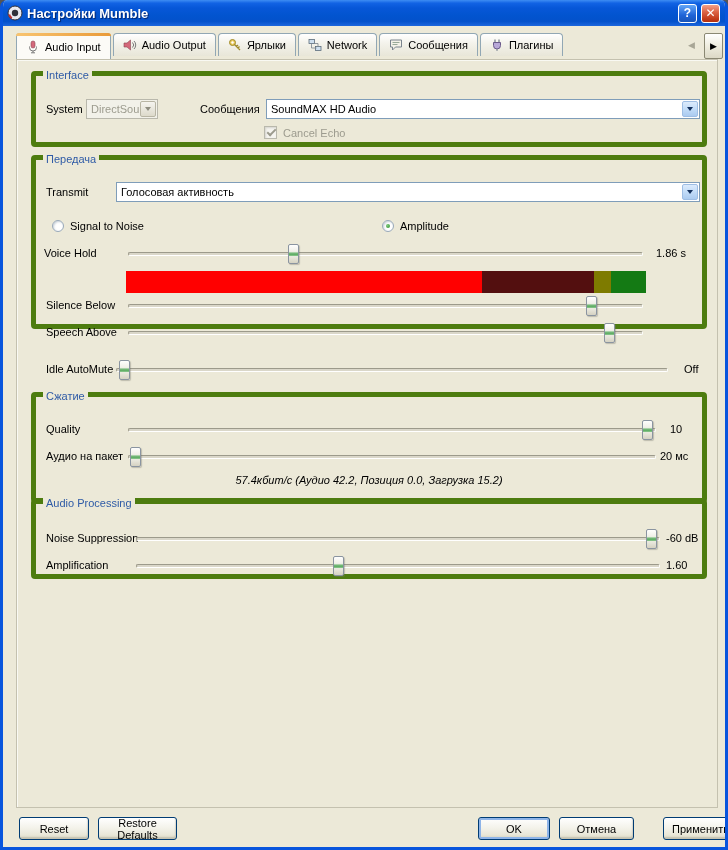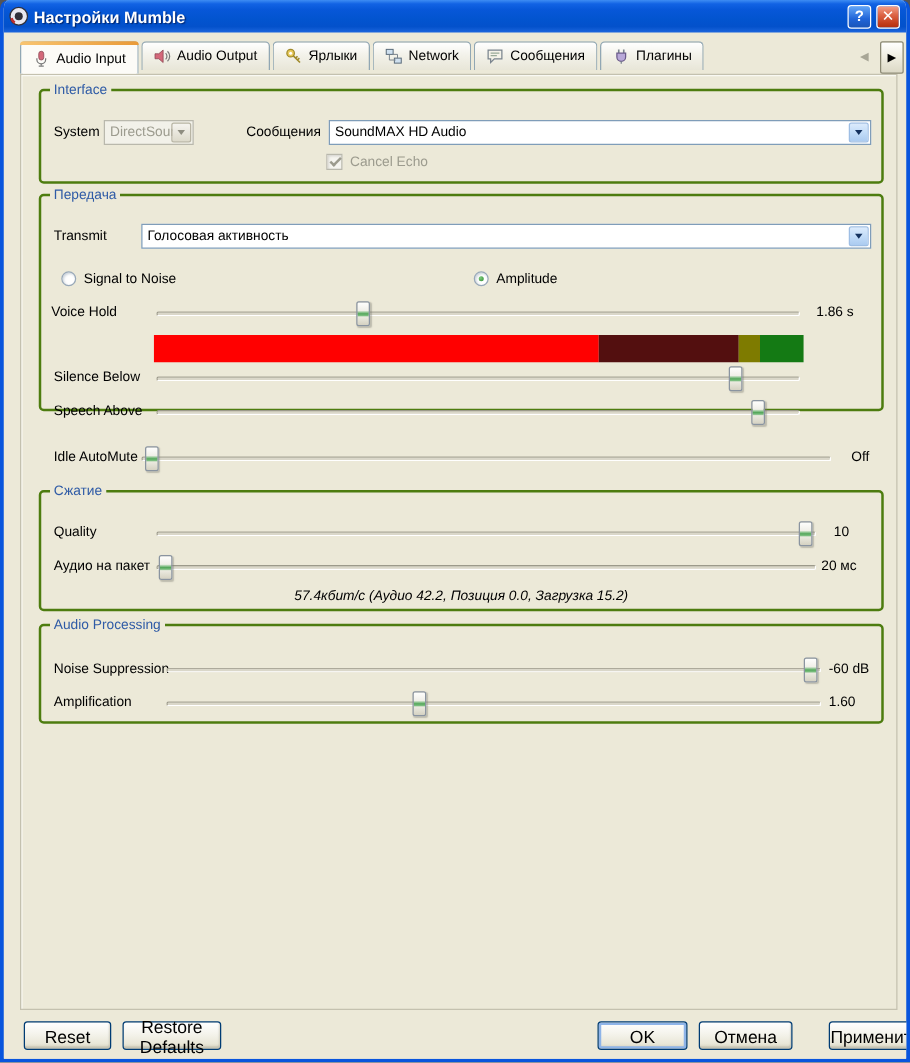--- a/index.html
+++ b/index.html
@@ -31,21 +31,21 @@
     border-radius:4px 4px 0 0;background:linear-gradient(90deg,#F8C470,#E99A38)}
   .ticon{display:flex;align-items:center}
   .scroll-left{position:absolute;left:685px;top:40px;color:#A8A696;font-size:9px;z-index:3}
   .scroll-right{position:absolute;left:701px;top:33px;width:19px;height:26px;z-index:3;
     border:1px solid #8A8873;border-radius:2px;font-size:9px;color:#000;
     background:linear-gradient(#FFFFFF,#EFEDDF 50%,#DCD9C6);
     display:flex;align-items:center;justify-content:center}
   .pane{position:absolute;top:59px;left:13px;width:702px;height:749px;
     border:1px solid #C4C1AF;box-shadow:inset 1px 1px 0 rgba(255,255,255,.7);z-index:1}
   
-  .group{position:absolute;left:28px;width:676px;border:2px solid #4d7c0f;border-radius:4px;z-index:2}
+  .group{position:absolute;left:28px;width:676px;border:5px solid #4d7c0f;border-radius:4px;z-index:2}
   .gtitle{position:absolute;top:-7px;left:7px;background:#ECE9D8;padding:0 3px;color:#2F5BA6}
   .lbl{position:absolute;white-space:nowrap;line-height:13px}
   .val{position:absolute;white-space:nowrap;line-height:13px}
   .disabled-text{color:#9C9B8E}
   
   .combo{position:absolute;height:20px;background:#fff;border:1px solid #7F9DB9;
     display:flex;align-items:center;padding:0 20px 0 4px;white-space:nowrap;overflow:hidden}
   .combo.disabled{background:#F2F1E9;border-color:#B9B8AC}
   .combo-btn{position:absolute;top:1px;right:1px;width:16px;height:16px;border-radius:2px;
     border:1px solid #9EBEE4;background:linear-gradient(180deg,#DCEBFC,#C2DCF8 50%,#ABCBF0);
@@ -64,21 +64,21 @@
     background:radial-gradient(circle at 35% 35%,#7CCB7C,#2F8B2F)}
   
   .track{position:absolute;height:4px;border-radius:2px;background:#DAD7C9;
     border:1px solid #9C9A8B;border-bottom-color:#fff;border-right-color:#fff}
   .thumb{position:absolute;top:-9px;width:11px;height:20px;border:1px solid #8A94A0;border-radius:2px;
     background:linear-gradient(180deg,#FEFEFD 0%,#F0EFE8 36%,#A5CFA5 42%,#55A85C 50%,#7ABD7E 58%,#EBEAE0 64%,#D5D2C2 100%);
     box-shadow:1px 1px 1px rgba(120,120,110,.4)}
   
   .meter{position:absolute;display:flex;overflow:hidden}
   
-  .btn{position:absolute;height:23px;border:1px solid #003C74;border-radius:3px;font-size:14px;
+  .btn{position:absolute;height:23px;border:1px solid #003C74;border-radius:3px;font-size:11px;
     font-family:inherit;color:#000;background:linear-gradient(180deg,#FFFFFF,#F4F3EB 45%,#E9E7D8 80%,#D8D5C2);
     box-shadow:inset -1px -2px 1px rgba(160,158,140,.35);display:flex;align-items:center;justify-content:center}
   .btn.default{box-shadow:inset 0 0 0 2px #8EB4E8,inset -1px -2px 1px rgba(160,158,140,.2)}
   .bitrate{position:absolute;left:0;right:0;text-align:center;font-style:italic}
 </style>
 </head>
 <body>
 
 <div class="window">
 
@@ -224,21 +224,21 @@
       <div class="thumb" style="left: calc(93.5% - 5px);"></div>
     </div>
 
     <span class="lbl" style="left:10px;top:203px">Idle AutoMute</span>
     <div class="track" style="left:80px;top:208px;width:552px">
       <div class="thumb" style="left: calc(1.2% - 5px);"></div>
     </div>
     <span class="val" style="left:648px;top:203px">Off</span>
   </div>
 
-  <div class="group" style="top:392px;height:97px">
+  <div class="group" style="top:392px;height:111px">
     <span class="gtitle">Сжатие</span>
     <span class="lbl" style="left:10px;top:26px">Quality</span>
     <div class="track" style="left:92px;top:31px;width:528px">
       <div class="thumb" style="left: calc(98.5% - 5px);"></div>
     </div>
     <span class="val" style="left:634px;top:26px">10</span>
 
     <span class="lbl" style="left:10px;top:53px">Аудио на пакет</span>
     <div class="track" style="left:92px;top:58px;width:528px">
       <div class="thumb" style="left: calc(1.2% - 5px);"></div>

